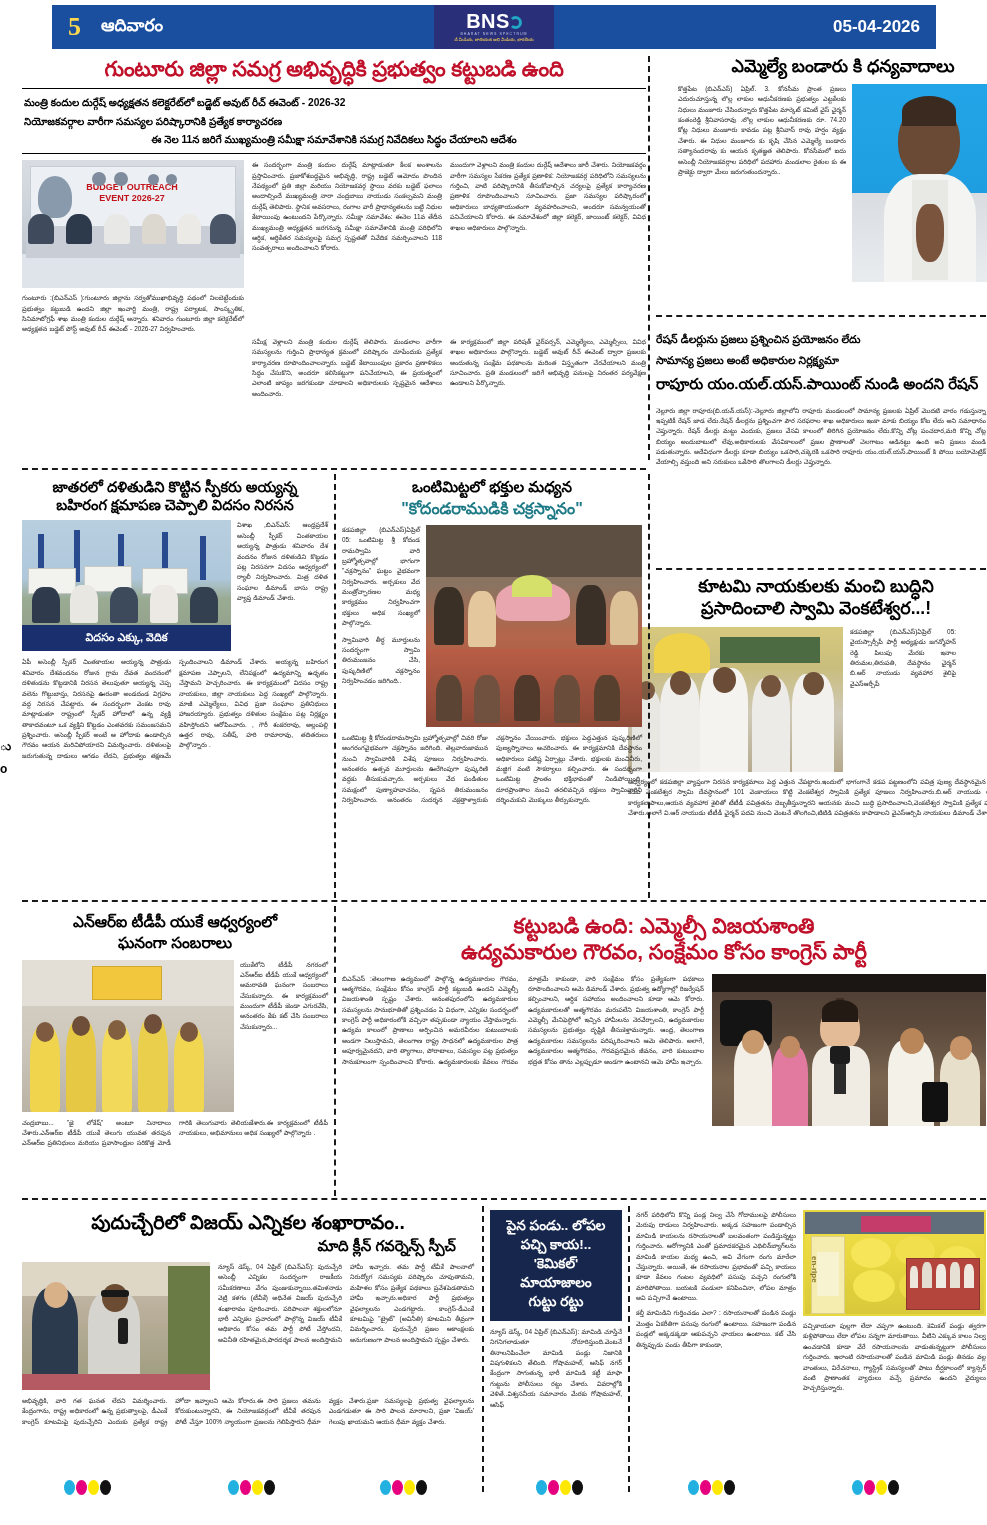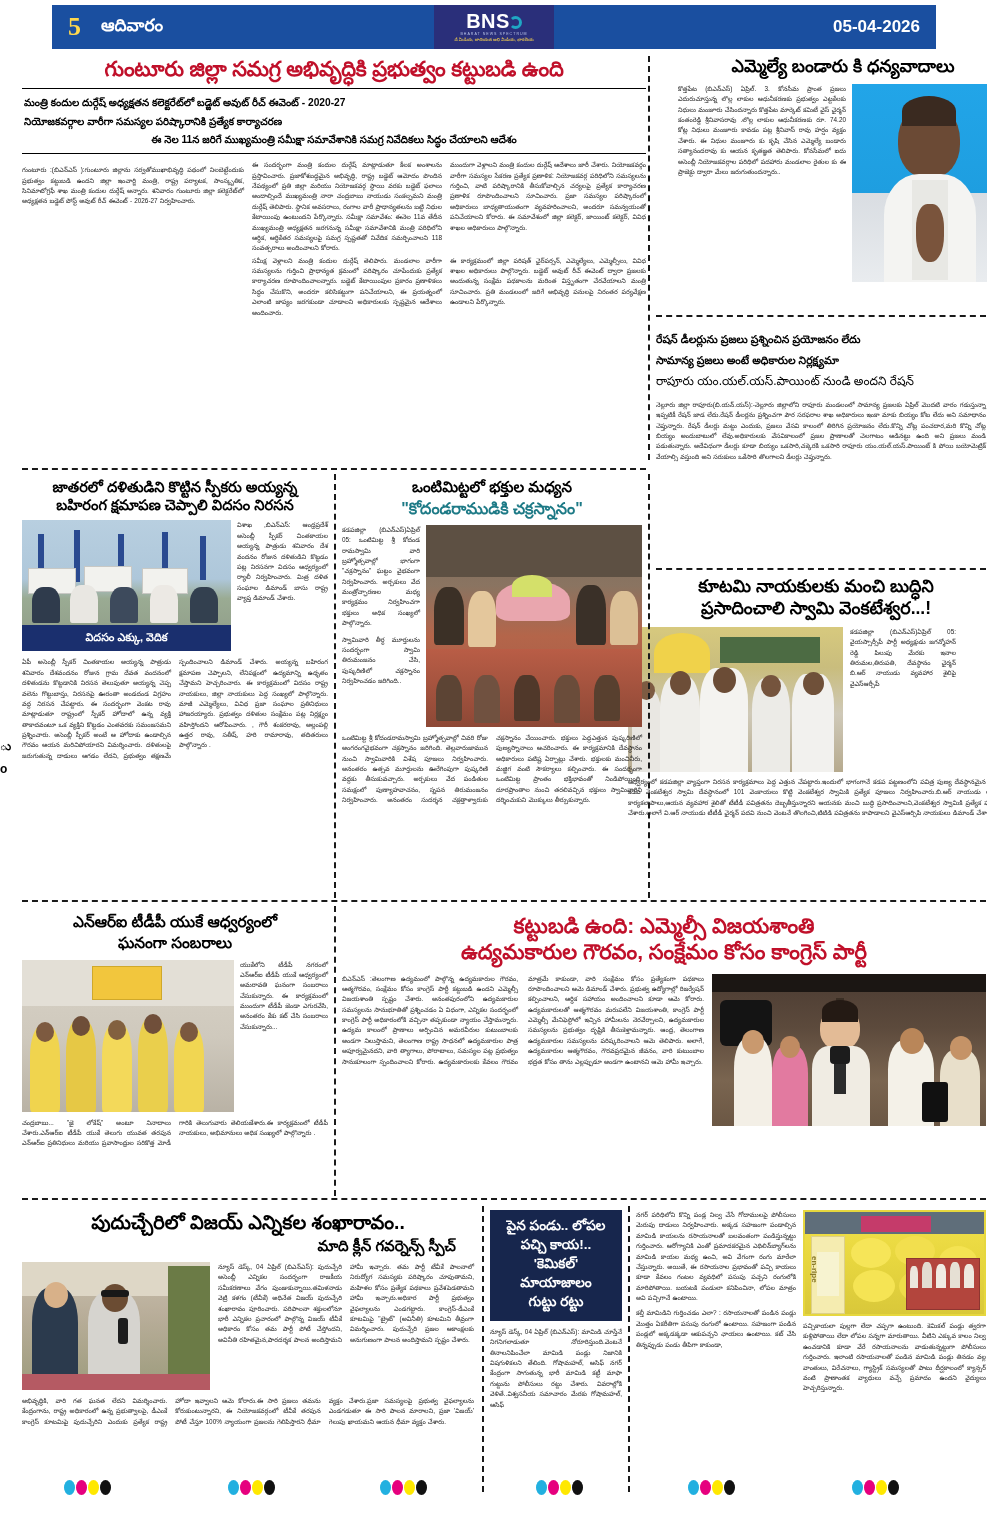--- a/index.html
+++ b/index.html
@@ -78,28 +78,45 @@
     </div>
     <div class="mh-date">05-04-2026</div>
   </div>
 
   <div class="vr-dash" style="position:absolute;left:648px;top:56px;height:404px;"></div>
 
   <div style="position:absolute;left:22px;top:56px;width:624px;">
     <div class="hl hl-red te" style="font-size:21px;letter-spacing:-0.2px;">గుంటూరు జిల్లా సమగ్ర అభివృద్ధికి ప్రభుత్వం కట్టుబడి ఉంది</div>
     <div style="height:1px;background:#000;margin-top:6px;"></div>
     <div style="padding:5px 2px 0 2px;">
-      <div class="te" style="font-size:10.2px;font-weight:bold;line-height:1.8;">మంత్రి కందుల దుర్గేష్ అధ్యక్షతన కలెక్టరేట్‌లో బడ్జెట్ అవుట్ రీచ్ ఈవెంట్ - 2020-27</div>
+      <div class="te" style="font-size:10.2px;font-weight:bold;line-height:1.8;">మంత్రి కందుల దుర్గేష్ అధ్యక్షతన కలెక్టరేట్‌లో బడ్జెట్ అవుట్ రీచ్ ఈవెంట్ - 2026-32</div>
       <div class="te" style="font-size:10.2px;font-weight:bold;line-height:1.8;">నియోజకవర్గాల వారీగా సమస్యల పరిష్కారానికి ప్రత్యేక కార్యాచరణ</div>
       <div class="te" style="font-size:10.2px;font-weight:bold;line-height:1.8;text-align:center;">ఈ నెల 11న జరిగే ముఖ్యమంత్రి సమీక్షా సమావేశానికి సమగ్ర నివేదికలు సిద్ధం చేయాలని ఆదేశం</div>
     </div>
     <div style="height:1px;background:#000;margin-top:4px;"></div>
 
     <div style="display:flex;gap:8px;margin-top:6px;">
       <div style="width:222px;">
+        <div class="photo" style="width:222px;height:128px;background:linear-gradient(#d9dde3 0%,#cdd3da 40%,#b3bcc6 100%);">
+          <div style="position:absolute;left:8px;top:6px;right:8px;height:72px;background:#eceff3;border:1px solid #c6ccd4;"></div>
+          <div style="position:absolute;left:55px;top:22px;width:110px;height:26px;color:#c2121a;font-size:9px;font-weight:bold;text-align:center;line-height:1.15;">BUDGET OUTREACH EVENT 2026-27</div>
+          <div style="position:absolute;left:16px;top:16px;width:34px;height:42px;border-radius:50% 50% 40% 40%;background:#8a9aad;"></div>
+          <div style="position:absolute;left:70px;top:12px;width:14px;height:14px;border-radius:50%;background:#7e8c9e;"></div>
+          <div style="position:absolute;left:92px;top:12px;width:14px;height:14px;border-radius:50%;background:#7e8c9e;"></div>
+          <div style="position:absolute;left:126px;top:14px;width:11px;height:11px;border-radius:50%;background:#7e8c9e;"></div>
+          <div style="position:absolute;left:144px;top:14px;width:11px;height:11px;border-radius:50%;background:#7e8c9e;"></div>
+          <div style="position:absolute;left:0;bottom:0;width:100%;height:34px;background:#dfe4ea;"></div>
+          <div style="position:absolute;left:4px;bottom:30px;width:214px;height:32px;background:#c9ced6;"></div>
+          <div style="position:absolute;left:6px;bottom:44px;width:26px;height:30px;border-radius:45% 45% 10% 10%;background:#3f4b5c;"></div>
+          <div style="position:absolute;left:44px;bottom:44px;width:26px;height:30px;border-radius:45% 45% 10% 10%;background:#2d3a4c;"></div>
+          <div style="position:absolute;left:82px;bottom:44px;width:26px;height:30px;border-radius:45% 45% 10% 10%;background:#e8e8e6;"></div>
+          <div style="position:absolute;left:120px;bottom:44px;width:24px;height:30px;border-radius:45% 45% 10% 10%;background:#dcd7cf;"></div>
+          <div style="position:absolute;left:155px;bottom:44px;width:24px;height:30px;border-radius:45% 45% 10% 10%;background:#eceae6;"></div>
+          <div style="position:absolute;left:188px;bottom:44px;width:26px;height:30px;border-radius:45% 45% 10% 10%;background:#4a5668;"></div>
+        </div>
         <div class="body-txt te" style="margin-top:5px;">గుంటూరు :(బిఎన్ఎస్ ):గుంటూరు జిల్లాను సర్వతోముఖాభివృద్ధి పథంలో నిలబెట్టేందుకు ప్రభుత్వం కట్టుబడి ఉందని జిల్లా ఇంచార్జి మంత్రి, రాష్ట్ర పర్యాటక, సాంస్కృతిక, సినిమాటోగ్రఫీ శాఖ మంత్రి కందుల దుర్గేష్ అన్నారు. శనివారం గుంటూరు జిల్లా కలెక్టరేట్‌లో అధ్యక్షతన బడ్జెట్ పోస్ట్ అవుట్ రీచ్ ఈవెంట్ - 2026-27 నిర్వహించారు.</div>
       </div>
       <div style="width:190px;">
         <div class="body-txt te">ఈ సందర్భంగా మంత్రి కందుల దుర్గేష్ మాట్లాడుతూ కీలక అంశాలను ప్రస్తావించారు. ప్రజాకోశబద్ధమైన అభివృద్ధి, రాష్ట్ర బడ్జెట్ ఆమోదం పొందిన నేపథ్యంలో ప్రతి జిల్లా మరియు నియోజకవర్గ స్థాయి వరకు బడ్జెట్ ఫలాలు అందాల్సిందే ముఖ్యమంత్రి నారా చంద్రబాబు నాయుడు సంకల్పమని మంత్రి దుర్గేష్ తెలిపారు. స్థానిక అవసరాలు, రంగాల వారీ ప్రాధాన్యతలను బట్టి నిధుల కేటాయింపు ఉంటుందని పేర్కొన్నారు. సమీక్షా సమావేశం: ఈనెల 11వ తేదీన ముఖ్యమంత్రి అధ్యక్షతన జరగనున్న సమీక్షా సమావేశానికి మంత్రి పరిధిలోని ఆర్థిక, ఆర్థికేతర సమస్యలపై సమగ్ర స్పష్టతతో నివేదిక సమర్పించాలని 118 సంవత్సరాలు అందించాలని కోరారు.</div>
       </div>
       <div style="width:196px;">
         <div class="body-txt te">ముందుగా వెళ్లాలని మంత్రి కందుల దుర్గేష్ ఆదేశాలు జారీ చేశారు. నియోజకవర్గం వారీగా సమస్యల సేకరణ ప్రత్యేక ప్రణాళిక: నియోజకవర్గ పరిధిలోని సమస్యలను గుర్తించి, వాటి పరిష్కారానికి తీసుకోవాల్సిన చర్యలపై ప్రత్యేక కార్యాచరణ ప్రణాళిక రూపొందించాలని సూచించారు. ప్రజా సమస్యల పరిష్కారంలో అధికారులు బాధ్యతాయుతంగా వ్యవహరించాలని, అందరూ సమన్వయంతో పనిచేయాలని కోరారు. ఈ సమావేశంలో జిల్లా కలెక్టర్, జాయింట్ కలెక్టర్, వివిధ శాఖల అధికారులు పాల్గొన్నారు.</div>
       </div>
     </div>
     <div style="display:flex;gap:8px;margin-top:2px;">
@@ -127,21 +144,21 @@
         <div style="position:absolute;left:64px;top:120px;width:28px;height:58px;border-radius:40% 40% 45% 45%;background:#7a543c;"></div>
       </div>
     </div>
   </div>
 
   <div class="hr-dash" style="position:absolute;left:656px;top:315px;width:330px;"></div>
 
   <div style="position:absolute;left:656px;top:322px;width:330px;">
     <div class="te" style="font-size:10.8px;font-weight:bold;margin-top:7px;line-height:1.9;">రేషన్ డీలర్లును ప్రజలు ప్రశ్నించిన ప్రయోజనం లేదు</div>
     <div class="te" style="font-size:10.8px;font-weight:bold;line-height:1.9;">సామాన్య ప్రజలు అంటే అధికారుల నిర్లక్ష్యమా</div>
-    <div class="te" style="font-size:12px;font-weight:normal;line-height:1.9;">రాపూరు యం.యల్.యస్.పాయింట్ నుండి అందని రేషన్</div>
+    <div class="te" style="font-size:15px;font-weight:bold;line-height:1.9;">రాపూరు యం.యల్.యస్.పాయింట్ నుండి అందని రేషన్</div>
     <div class="body-txt te" style="margin-top:7px;">నెల్లూరు జిల్లా రాపూరు(బి.యన్.యస్):-నెల్లూరు జిల్లాలోని రాపూరు మండలంలో సామాన్య ప్రజలకు ఏప్రిల్ మొదటి వారం గడుస్తున్నా ఇప్పటికీ రేషన్ జాడ లేదు.రేషన్ డీలర్లను ప్రశ్నించగా పౌర సరఫరాల శాఖ అధికారులు ఇంకా మాకు బియ్యం కోట లేదు అని సమాధానం చెప్తున్నారు. రేషన్ డీలర్లు మట్టు ఎందుకు, ప్రజలు వేసవి కాలంలో తిరిగిన ప్రయోజనం లేదు.కొన్ని చోట్ల పంచదార,మరి కొన్ని చోట్ల బియ్యం అందుబాటులో లేవు.అధికారులకు వేసవికాలంలో ప్రజల ప్రాణాలతో చెలగాటం ఆడినట్టు ఉంది అని ప్రజలు మండి పడుతున్నారు. అదేవిధంగా డీలర్లు కూడా బియ్యం ఒకసారి,చక్కెరకి ఒకసారి రాపూరు యం.యల్.యస్.పాయింట్ కి పోయి బయోమెట్రిక్ వేయాల్సి వస్తుంది అని సరుకులు ఒకేసారి తొలగాలని డీలర్లు చెప్తున్నారు.</div>
   </div>
 
   <div class="hr-dash" style="position:absolute;left:656px;top:568px;width:330px;"></div>
 
   <div style="position:absolute;left:628px;top:576px;width:376px;">
     <div class="hl te" style="font-size:17.5px;">కూటమి నాయకులకు మంచి బుద్ధిని</div>
     <div class="hl te" style="font-size:17.5px;">ప్రసాదించాలి స్వామి వెంకటేశ్వర...!</div>
     <div style="display:flex;gap:7px;margin-top:7px;">
       <div class="photo" style="width:215px;height:145px;background:linear-gradient(#d7c97e 0%,#c9bd7d 28%,#cfc9b8 60%,#b6aa8e 100%);">

